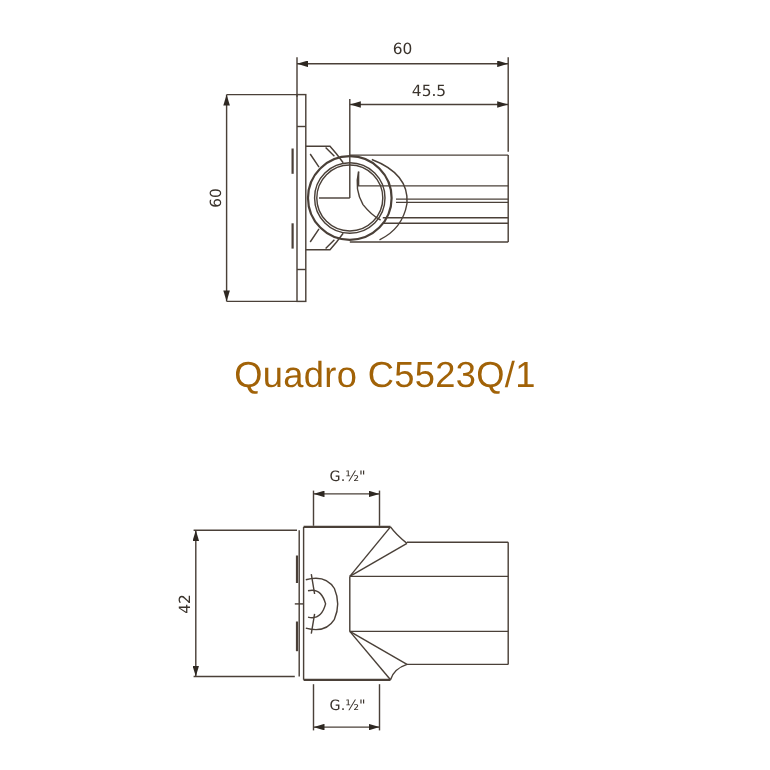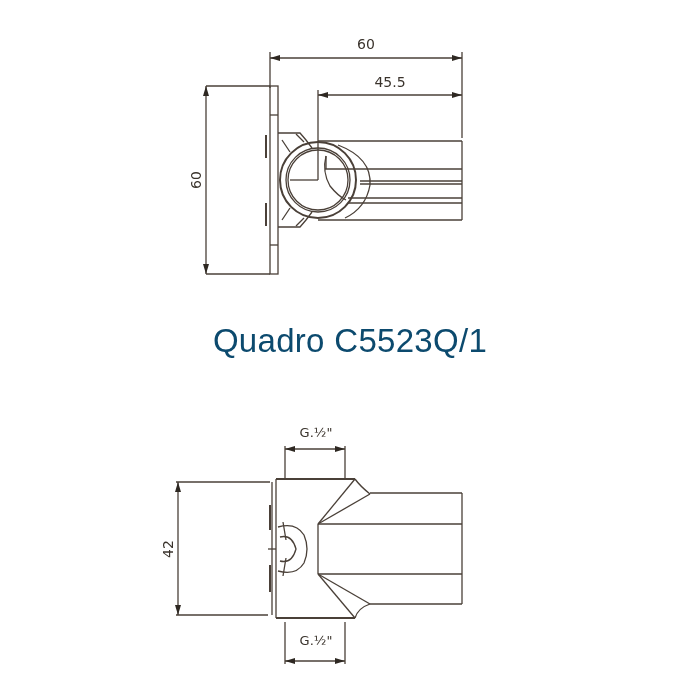--- a/index.html
+++ b/index.html
@@ -1,19 +1,19 @@
 <!DOCTYPE html>
 <html><head>
 <meta charset="utf-8">
 <style>
   html, body { margin:0; padding:0; background:#ffffff; }
   body { width:700px; height:700px; position:relative; overflow:hidden; font-family:"Liberation Sans", sans-serif; }
   #canvas { position:absolute; left:0; top:0; width:700px; height:700px; }
   .dimtxt { font-family:"DejaVu Sans", sans-serif; font-size:14px; fill:#3a332c; }
-  .title { position:absolute; left:0; width:700px; top:322px; text-align:center; font-family:"Liberation Sans", sans-serif; font-size:33px; color:#0c4a6e; letter-spacing:0.3px; }
+  .title { position:absolute; left:0; width:700px; top:322px; text-align:center; font-family:"Liberation Sans", sans-serif; font-size:33px; color:#a16207; letter-spacing:0.3px; }
 </style>
 </head>
 <body>
 
 <svg id="canvas" viewBox="0 0 700 700" xmlns="http://www.w3.org/2000/svg">
   <defs>
     <marker id="arr" viewBox="0 0 10 6" refX="10" refY="3" markerWidth="10" markerHeight="6" orient="auto-start-reverse" markerUnits="userSpaceOnUse">
       <path d="M0,0 L10,3 L0,6 Z" fill="#2e2822"></path>
     </marker>
   </defs>

